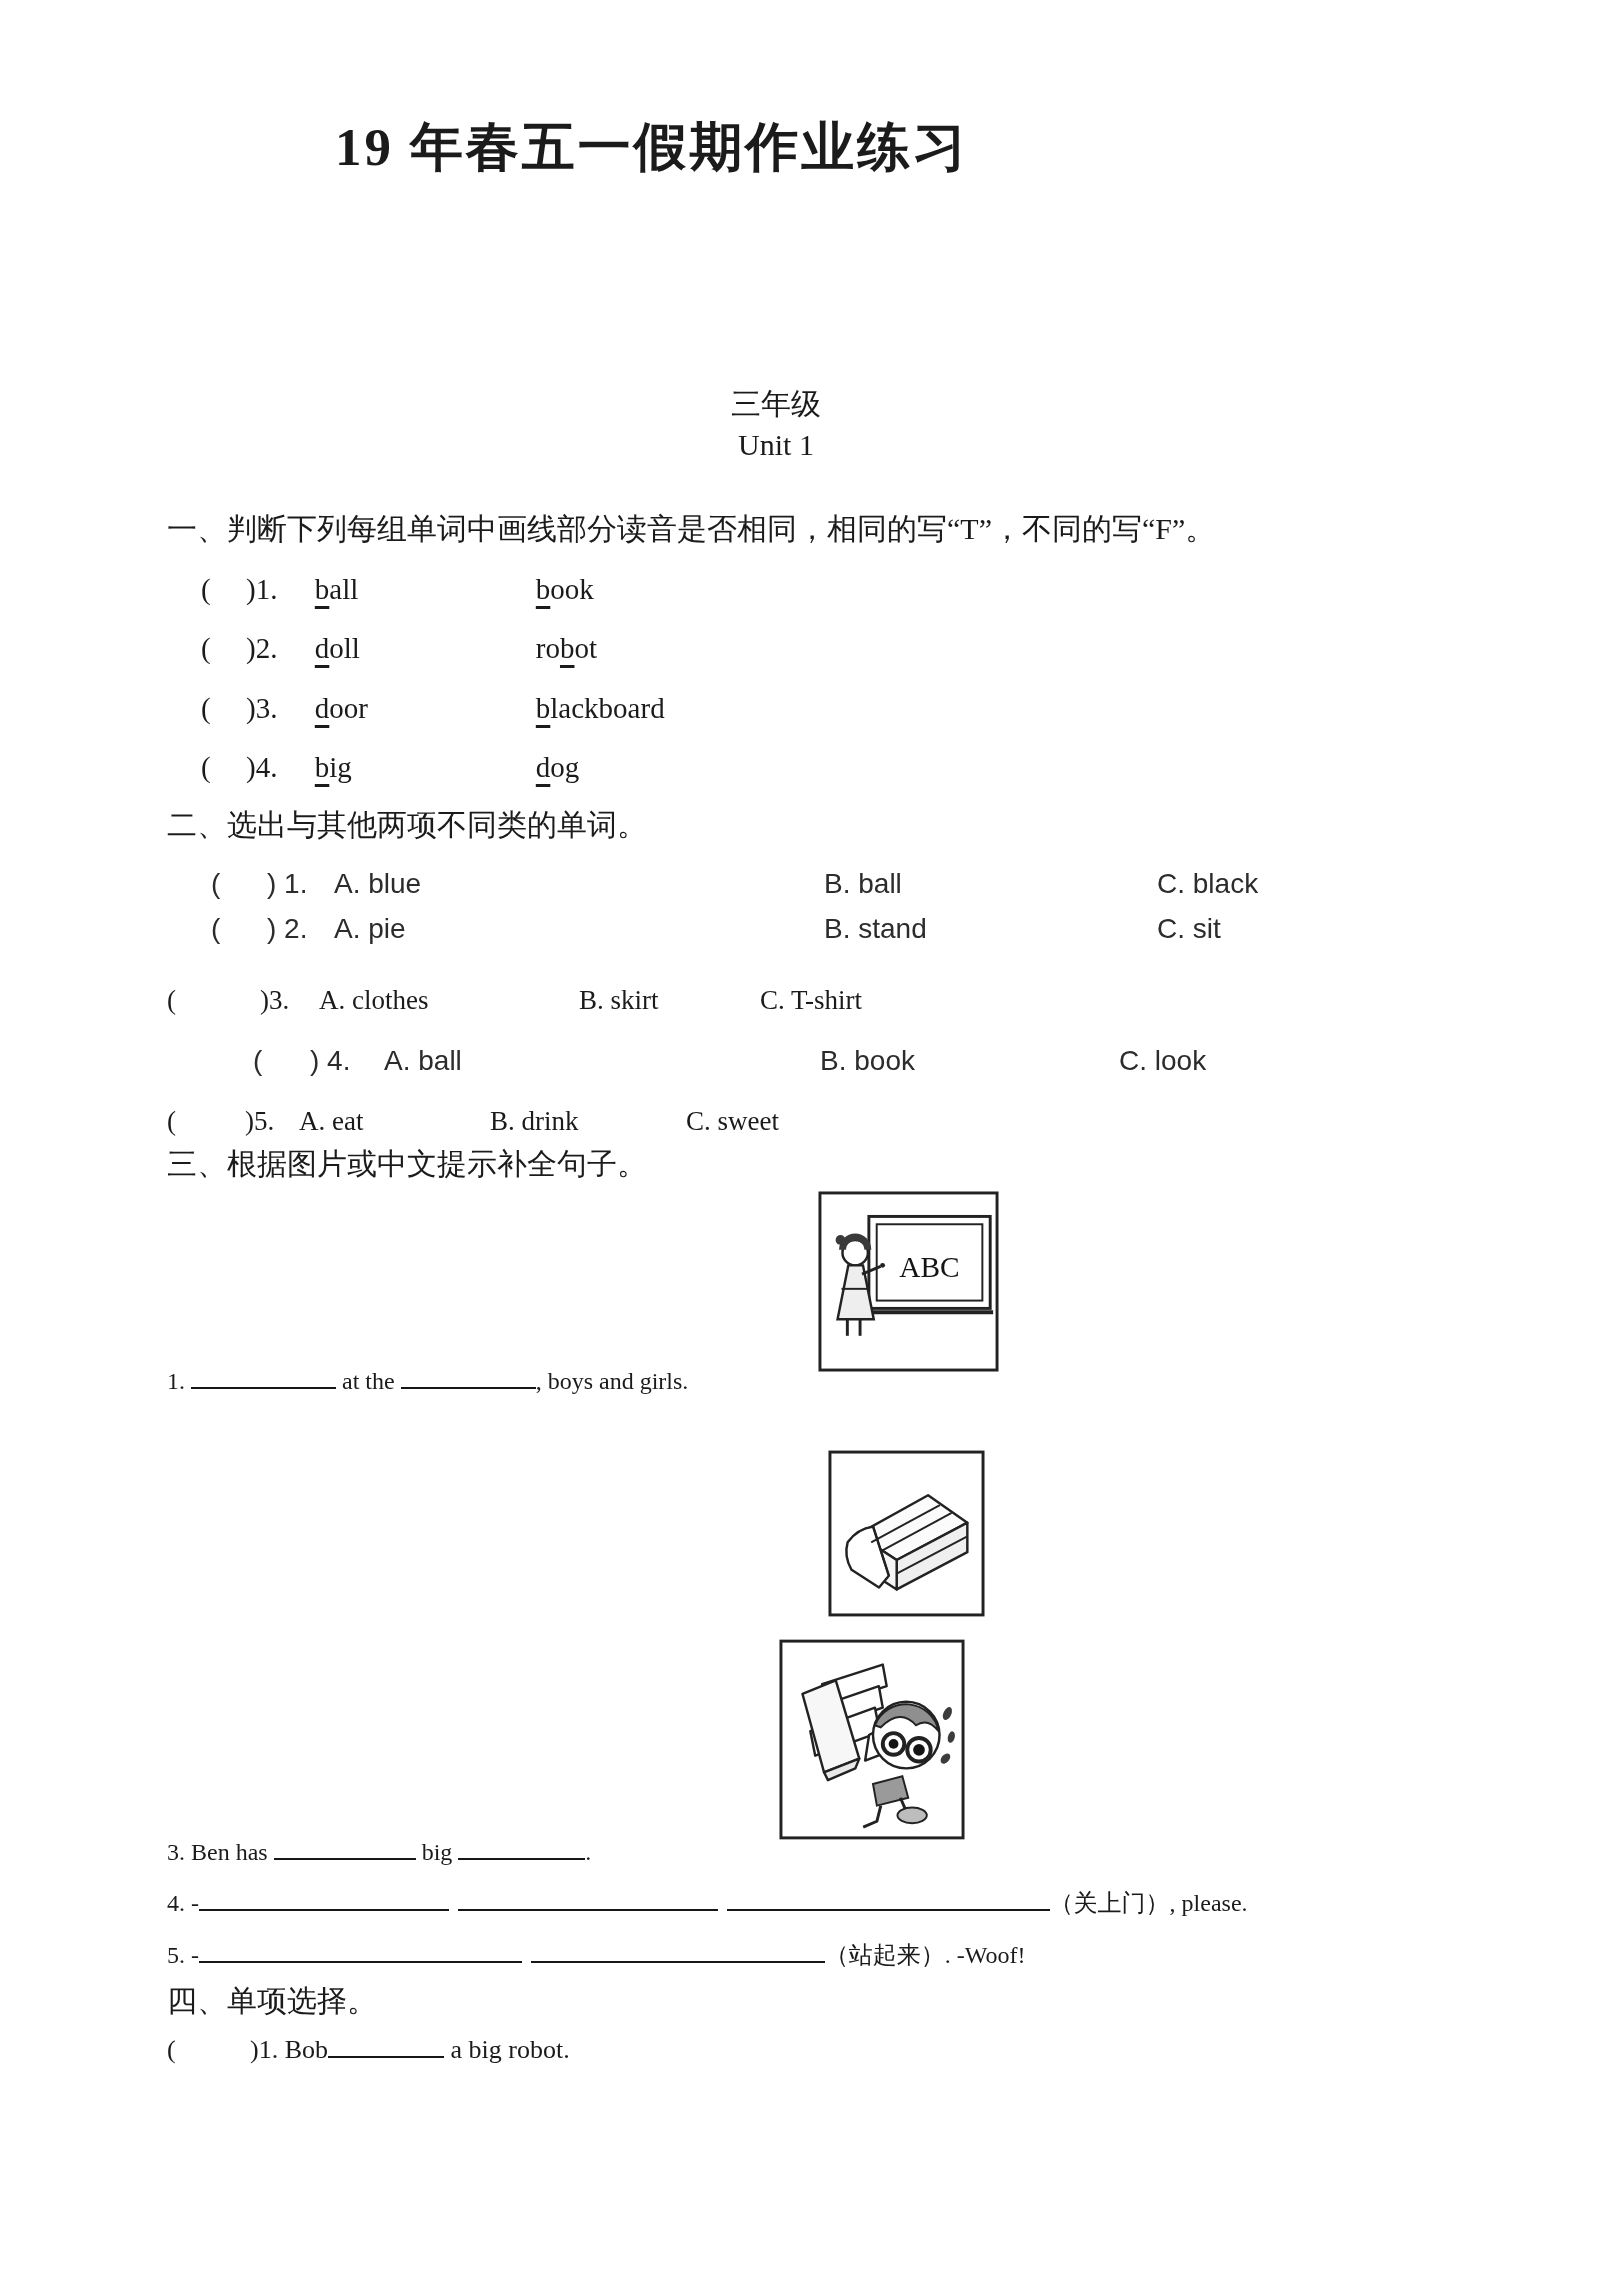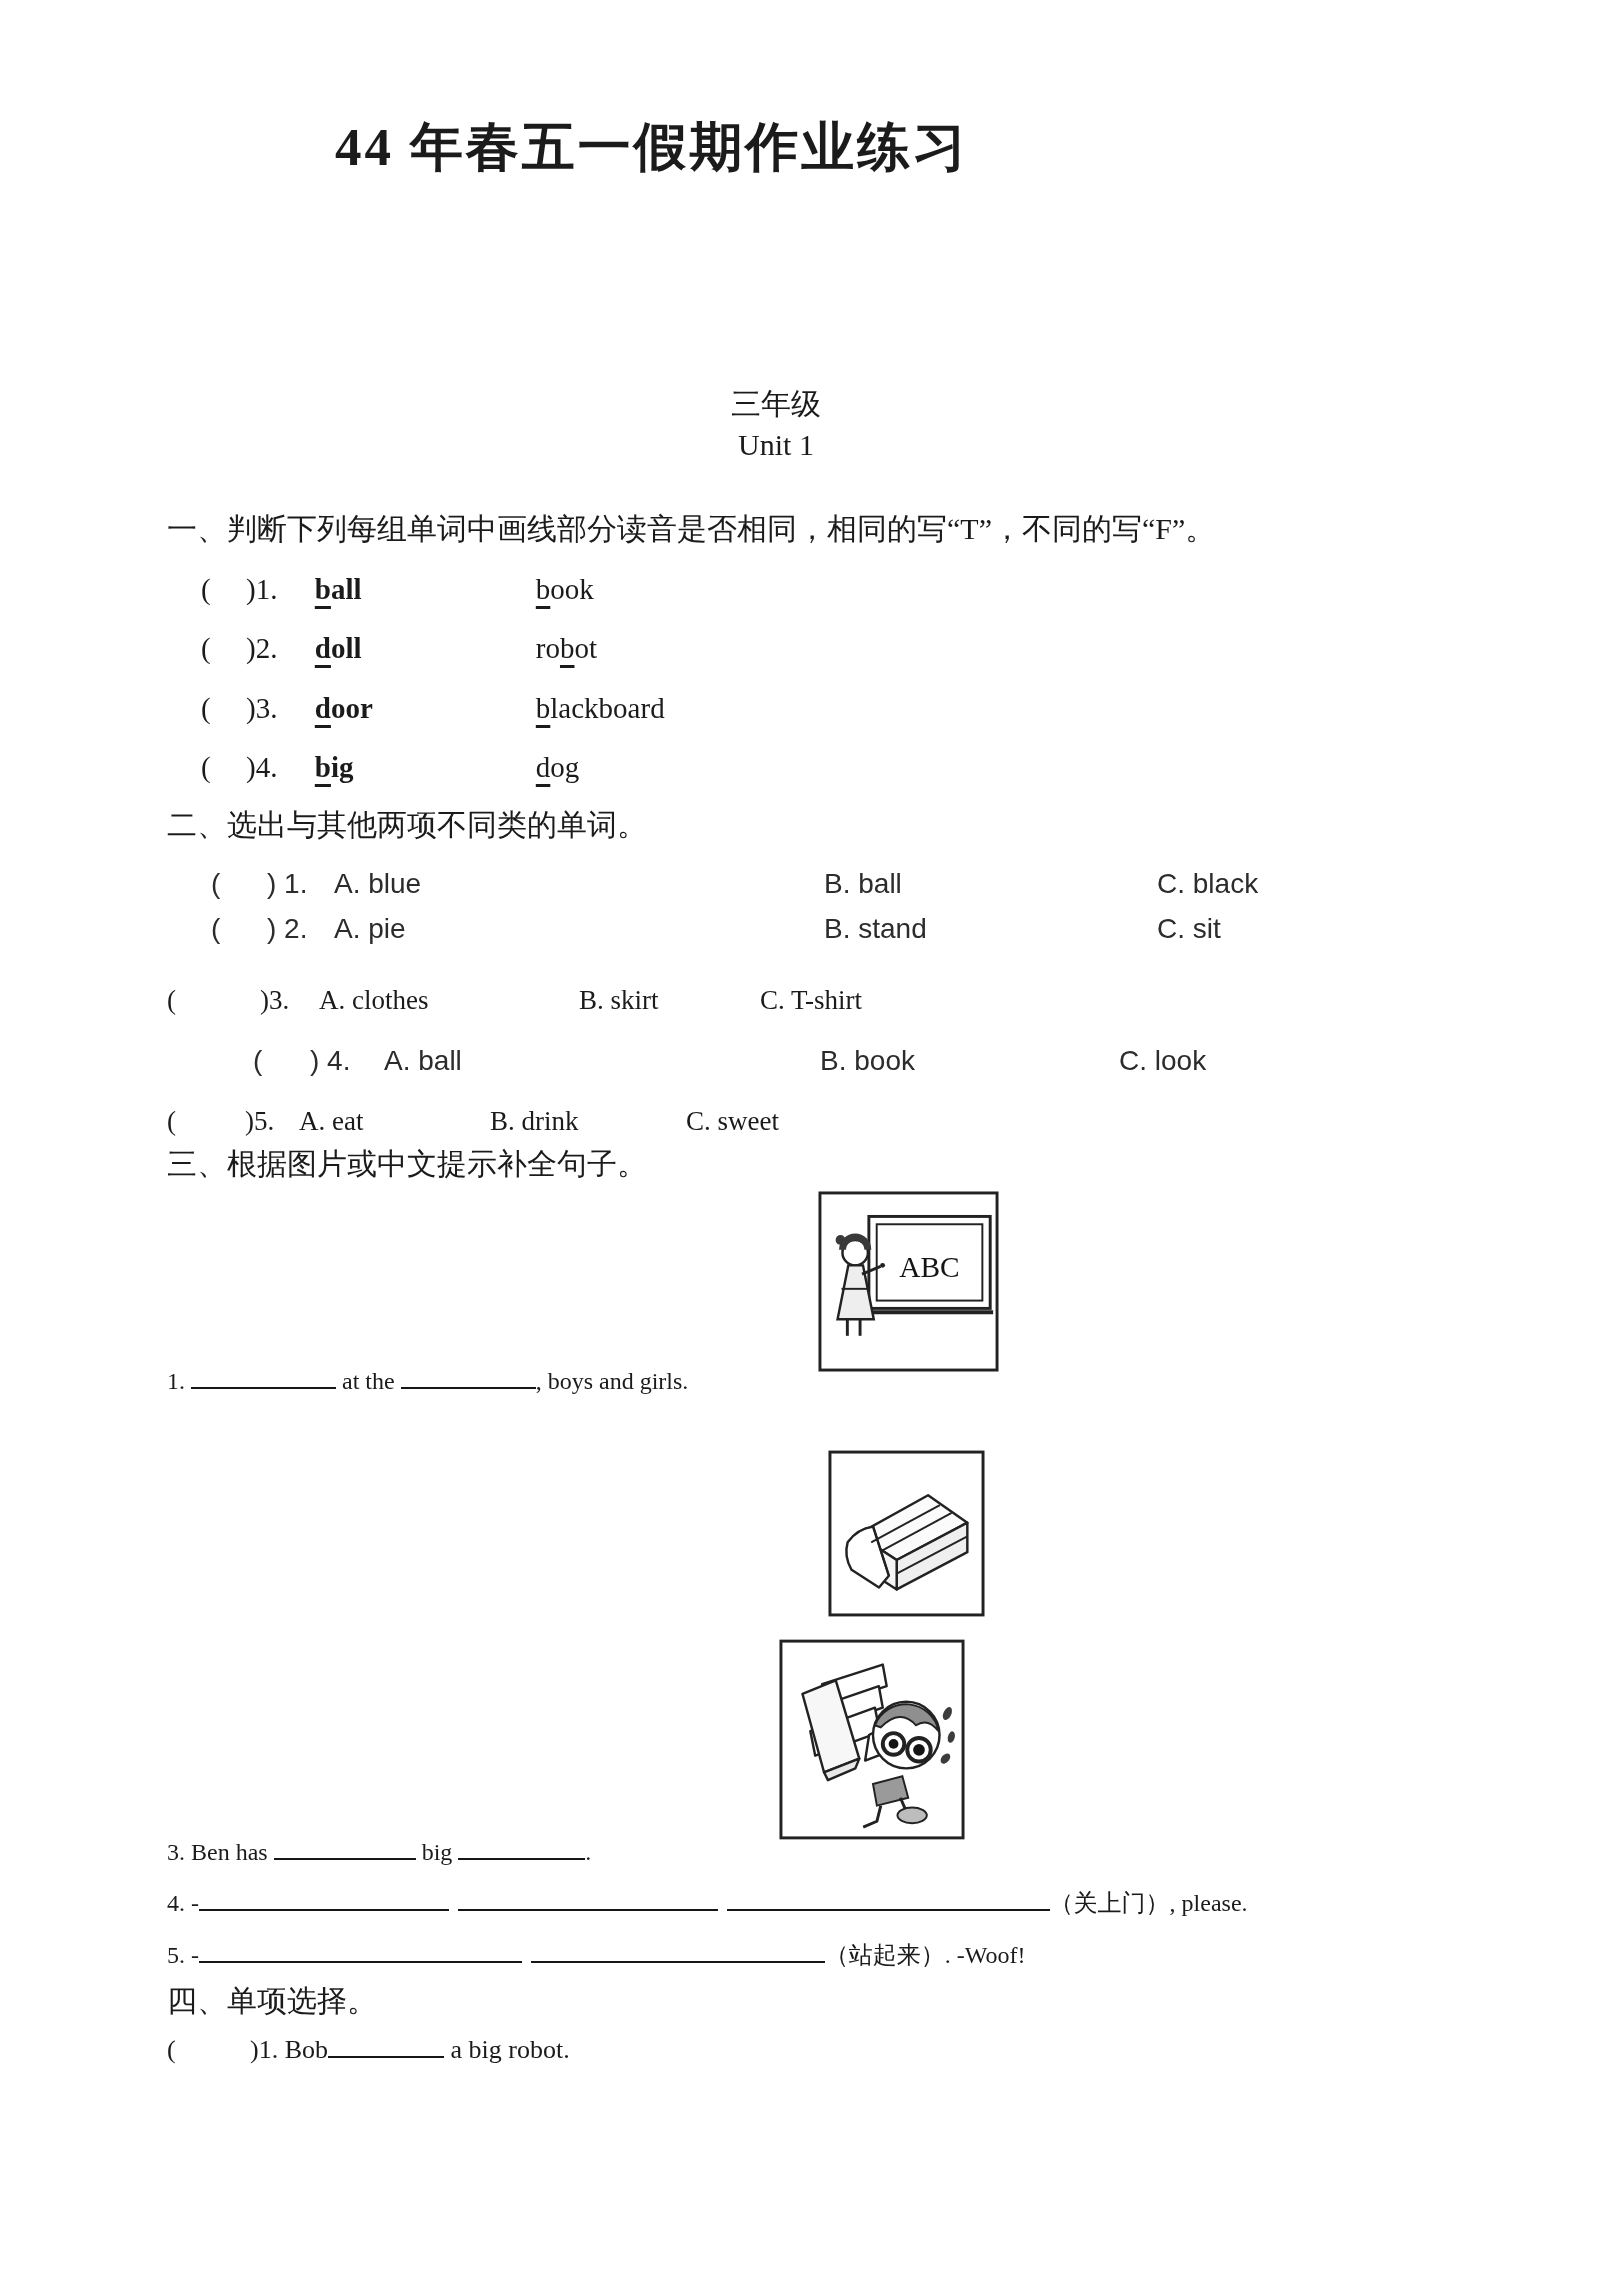--- a/index.html
+++ b/index.html
@@ -22,21 +22,21 @@
   .unit-line{margin-top:2.9px;}
   .sec-head{margin:0 0 0 167px;font-size:30px;line-height:1.35;}
   .s1-head{margin-top:45px;}
   
   .s1row{margin:0 0 0 201px;font-size:29px;line-height:35px;height:35px;}
   .s1row+.s1row{margin-top:24.5px;}
   .s1-first{margin-top:21.6px;}
   .po{display:inline-block;}
   .po-s1{width:45px;}
   .s1label{display:inline-block;width:57px;}
-  .s1w1{display:inline-block;width:221px;margin-left:11.8px;font-weight:bold;}
+  .s1w1{display:inline-block;width:221px;margin-left:11.8px;}
   .uL{text-decoration:underline;text-decoration-thickness:2.5px;text-underline-offset:6.9px;}
   
   .s2-head{margin-top:19.6px;}
   .s2row{font-size:28px;line-height:37px;height:37px;}
   .sans{font-family:"Liberation Sans","DejaVu Sans",sans-serif;color:#2c2c2c;}
   .serifrow{font-family:"Liberation Serif","DejaVu Serif",serif;font-size:27px;}
   .s2row1{margin:19.6px 0 0 211px;}
   .s2row2{margin:7.8px 0 0 211px;}
   .s2row3{margin:35px 0 0 167px;}
   .s2row4{margin:23.5px 0 0 253px;}
@@ -72,21 +72,21 @@
   
   .s4-head{margin-top:5.9px;}
   .s4line{margin:7.8px 0 0 167px;font-size:26px;line-height:39px;height:39px;}
   .po-s4{width:83px;}
 </style>
 </head>
 <body>
 
 <div class="page">
 
-  <div class="doc-title">44 年春五一假期作业练习</div>
+  <div class="doc-title">19 年春五一假期作业练习</div>
 
   <div class="center-block grade-line">三年级</div>
   <div class="center-block unit-line">Unit 1</div>
 
   <div class="sec-head s1-head">一、判断下列每组单词中画线部分读音是否相同，相同的写“T”，不同的写“F”。</div>
 
   <div class="s1row s1-first">
     <span class="po po-s1">(</span><span class="s1label">)1.</span><span class="s1w1"><span></span><span class="uL">b</span><span>all</span></span><span><span></span><span class="uL">b</span><span>ook</span></span>
   </div>
 

